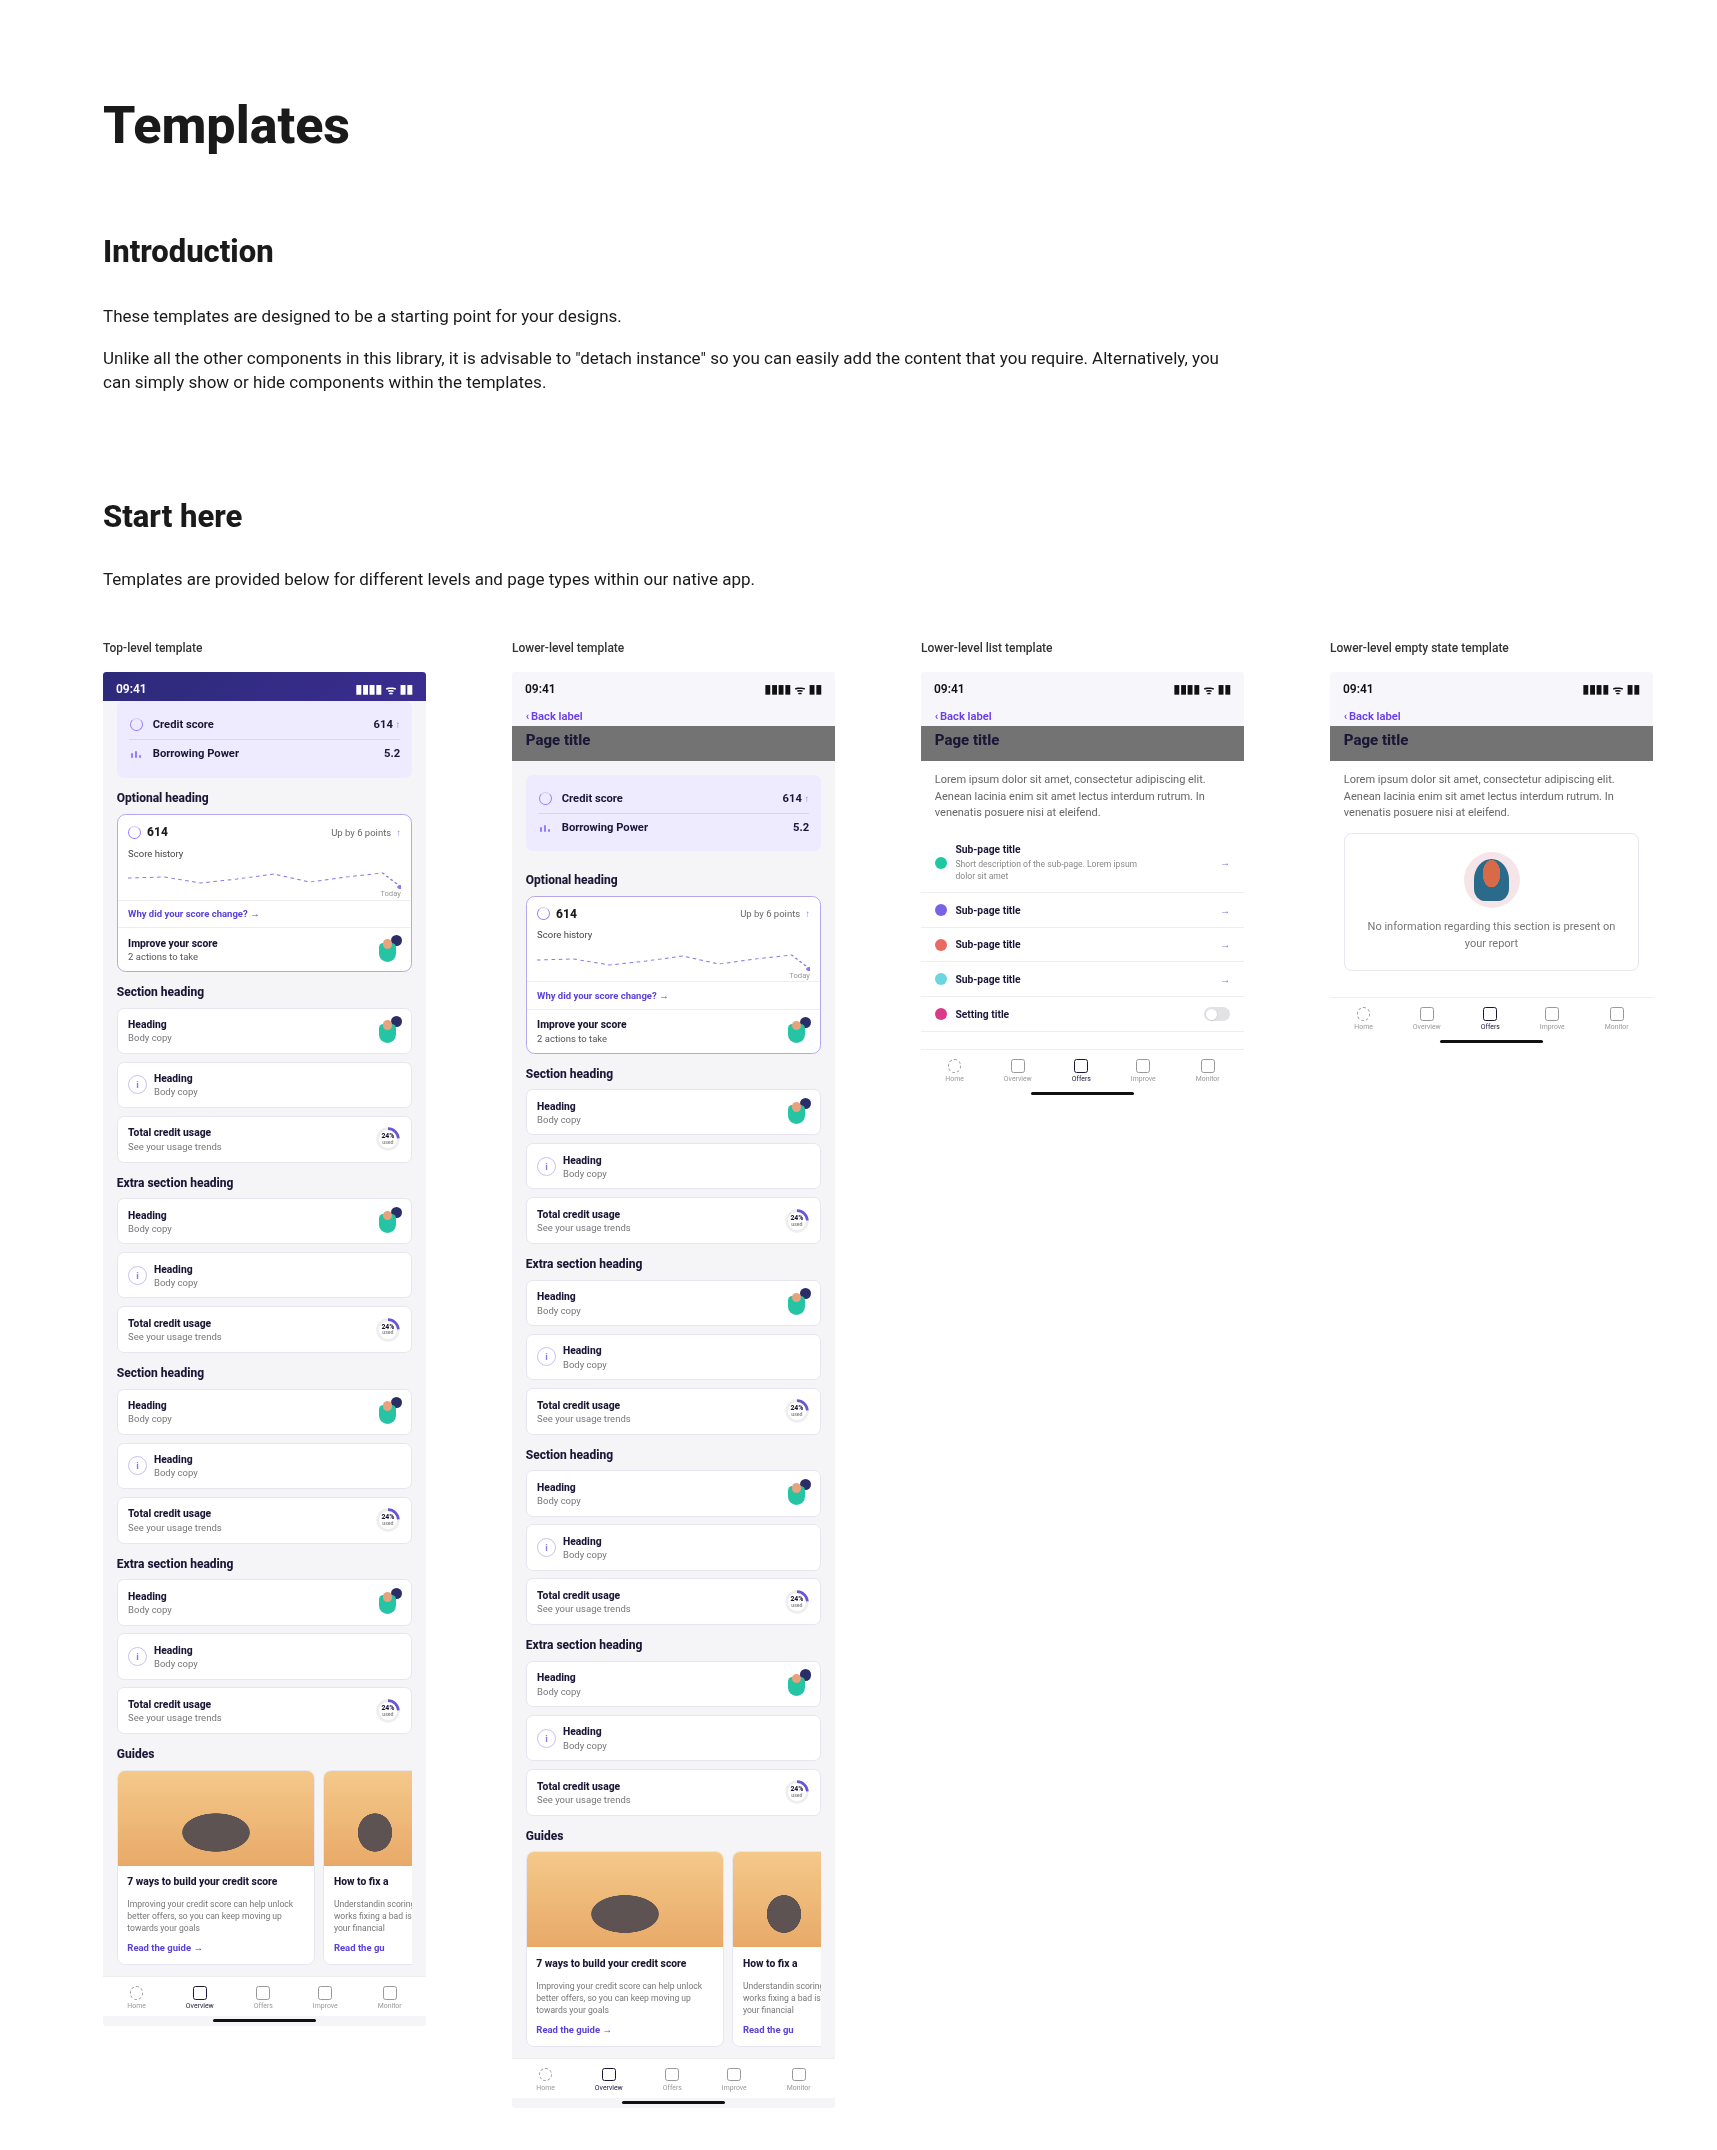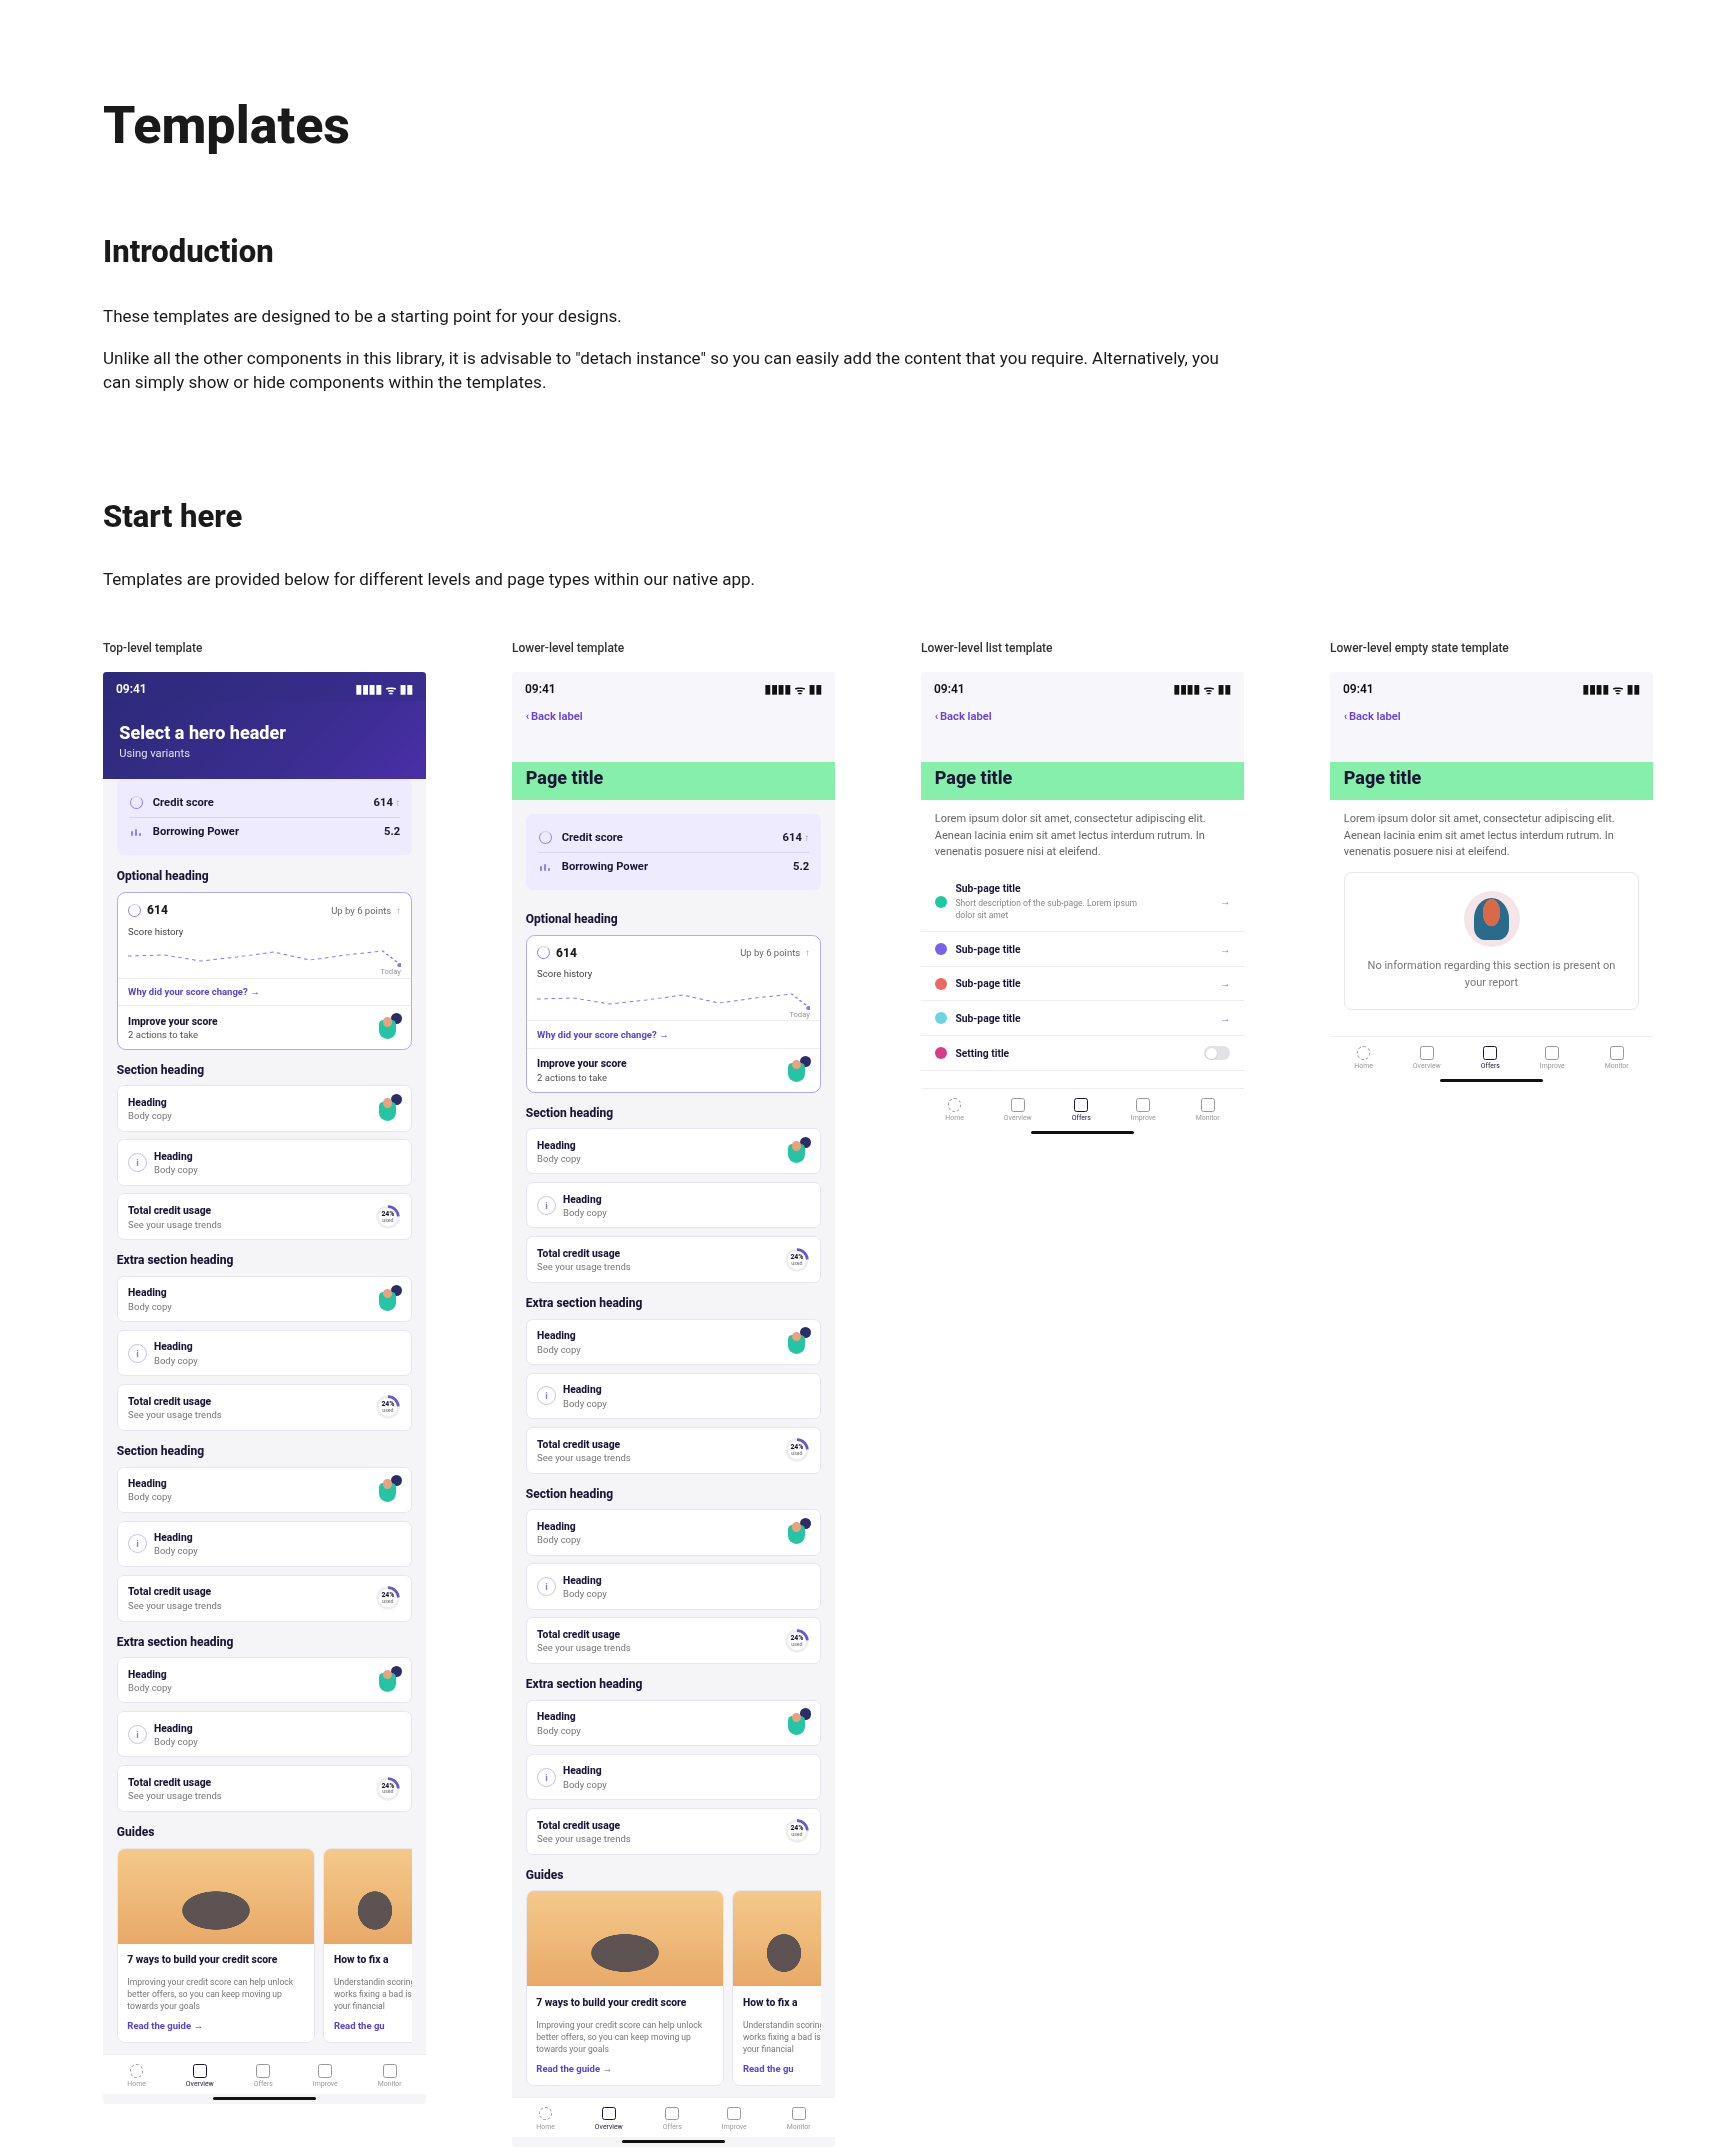--- a/index.html
+++ b/index.html
@@ -31,21 +31,21 @@
 .metric-val{font-size:11.2px;font-weight:700;color:#1a1636;}
 .arrow-up{color:#9080ff;margin-left:2.6px;font-size:9.5px;}
 .circle-icon{width:13px;height:13px;border:1.3px solid #9080ff;border-top-color:#d4cdf5;border-radius:50%;}
 .bars-icon{width:12px;height:7.7px;display:flex;align-items:flex-end;gap:1.7px;}
 .bars-icon span{width:2.2px;background:#9080ff;border-radius:0.9px;}
 .bars-icon span:nth-child(1){height:4.3px;}
 .bars-icon span:nth-child(2){height:6.9px;}
 .bars-icon span:nth-child(3){height:3px;}
 .content-pad{padding:21.5px 13.8px 11.2px;}
 .back-link{color:#6a3de8;font-size:11.2px;font-weight:600;padding:8.6px 13.8px 3.4px;display:flex;align-items:center;gap:1.7px;}
-.page-title-h{font-size:18px;font-weight:800;padding:5.2px 13.8px 12px;color:#1a1636;background:#86efac;margin-top:36px;}
+.page-title-h{font-size:15px;font-weight:800;padding:5.2px 13.8px 12px;color:#1a1636;background:#737373;}
 .sec-heading{font-size:12px;font-weight:800;color:#1a1636;margin:13px 0 8.6px;}
 .sec-heading.first{margin-top:0;}
 .score-card{border:1.3px solid #b4a9f0;border-radius:8.6px;background:#fff;overflow:hidden;}
 .sc-row1{display:flex;align-items:center;padding:10.3px 10.3px 6px;}
 .sc-num{font-size:12px;font-weight:800;margin-left:6px;}
 .sc-delta{margin-left:auto;font-size:9.5px;color:#666;}
 .sc-history{padding:2.6px 10.3px 2.6px;}
 .sc-hist-label{font-size:9.5px;color:#444;margin-bottom:4.3px;}
 .sparkline{height:34px;position:relative;}
 .sparkline svg{width:100%;height:30px;}
@@ -118,24 +118,20 @@
     <div class="tpl-label">Top-level template</div>
     <div class="phone">
       <div class="status-bar dark" style="background:linear-gradient(135deg,#2d2a7a,#3a2d8f);">
         <span>09:41</span>
         <span class="status-icons">
           <span>▮▮▮▮</span>
           <span>ᯤ</span>
           <span>▮▮</span>
         </span>
       </div>
-      <div class="hero">
-        <div class="hero-title">Select a hero header</div>
-        <div class="hero-sub">Using variants</div>
-      </div>
       <div class="metrics-card">
         <div class="metric-row">
           <span class="metric-icon">
               <span class="circle-icon"></span>
             </span>
           <span class="metric-label">Credit score</span>
           <span class="metric-val"><span>614</span><span class="arrow-up">↑</span></span>
         </div>
         <div class="metric-row">
           <span class="metric-icon">

